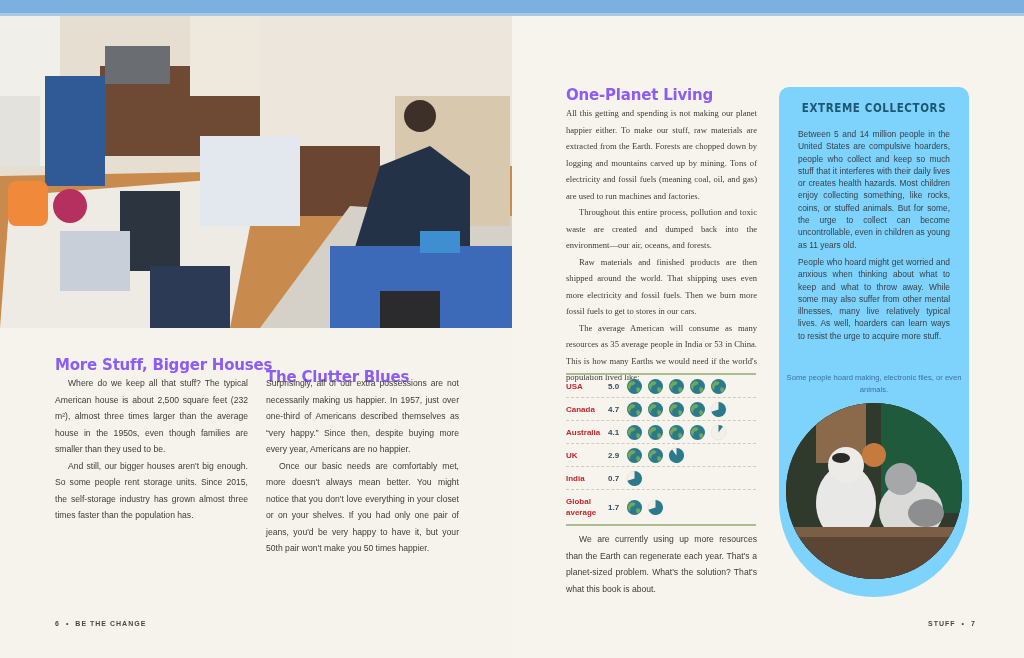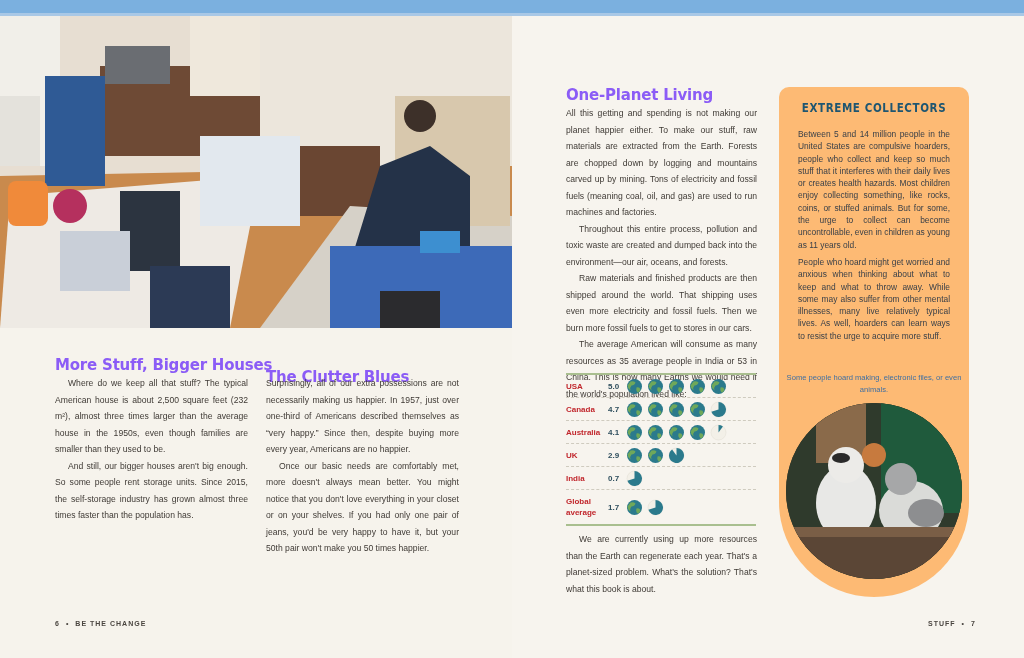--- a/index.html
+++ b/index.html
@@ -23,21 +23,21 @@
   .earth-table{position:absolute;left:566px;top:373px;width:190px;}
   .rule-solid{height:2px;background:#a9bf8f;}
   .erow{display:flex;align-items:center;height:22px;border-bottom:1px dashed #cfcbbf;}
   .erow.tall{height:34px;border-bottom:none;}
   .ename{width:42px;font-size:8px;font-weight:bold;color:#c1272d;line-height:11px;}
   .eval{width:18px;font-size:8px;font-weight:bold;color:#2f4f5e;}
   .earths{display:flex;gap:4px;align-items:center;}
   .earths svg{display:block;}
 
   
-  .sidebar{position:absolute;left:779px;top:87px;width:190px;height:510px;background:#fdba74;border-radius:10px 10px 95px 95px;}
+  .sidebar{position:absolute;left:779px;top:87px;width:190px;height:510px;background:#7dd3fc;border-radius:10px 10px 95px 95px;}
   .sidebar-title{position:absolute;left:0;top:14px;width:190px;text-align:center;font-family:"DejaVu Sans Condensed","DejaVu Sans",sans-serif;font-weight:bold;font-size:11.5px;color:#1e5671;letter-spacing:0.6px;}
   .sb-text{position:absolute;left:19px;width:152px;font-size:8.4px;line-height:12.3px;color:#3a4048;text-align:justify;}
   .sb-text p{margin:0;}
   .caption{position:absolute;left:0;top:285px;width:190px;text-align:center;font-size:7.6px;line-height:12px;color:#3f6fa2;}
   .cat-photo{position:absolute;left:7px;top:316px;width:176px;height:176px;border-radius:50%;overflow:hidden;background:#2b2d22;}
 
   .footer{position:absolute;top:620px;font-size:7px;font-weight:bold;letter-spacing:1px;color:#4a4540;}
   .footer .bullet{margin:0 6px;color:#4a4540;}
 </style>
 </head>
@@ -87,21 +87,21 @@
 <div class="col" style="left:266px;top:375px;width:193px;">
   <p class="first">Surprisingly, all of our extra possessions are not necessarily making us happier. In 1957, just over one-third of Americans described themselves as “very happy.” Since then, despite buying more every year, Americans are no happier.</p>
   <p class="indent">Once our basic needs are comfortably met, more doesn't always mean better. You might notice that you don't love everything in your closet or on your shelves. If you had only one pair of jeans, you'd be very happy to have it, but your 50th pair won't make you 50 times happier.</p>
 </div>
 
 <div class="footer" style="left:55px;">
   <span>6</span><span class="bullet">•</span><span>BE THE CHANGE</span>
 </div>
 
 <h2 class="heading" style="left:566px;top:86px;">One-Planet Living</h2>
-<div class="col" style="left:566px;top:105px;width:191px;">
+<div class="col" style="left:566px;top:105px;width:191px;font-family:Liberation Serif, serif;">
   <p class="first">All this getting and spending is not making our planet happier either. To make our stuff, raw materials are extracted from the Earth. Forests are chopped down by logging and mountains carved up by mining. Tons of electricity and fossil fuels (meaning coal, oil, and gas) are used to run machines and factories.</p>
   <p class="indent">Throughout this entire process, pollution and toxic waste are created and dumped back into the environment—our air, oceans, and forests.</p>
   <p class="indent">Raw materials and finished products are then shipped around the world. That shipping uses even more electricity and fossil fuels. Then we burn more fossil fuels to get to stores in our cars.</p>
   <p class="indent">The average American will consume as many resources as 35 average people in India or 53 in China. This is how many Earths we would need if the world's population lived like:</p>
 </div>
 
 <div class="earth-table">
   <div class="rule-solid"></div>
   <div id="earth-rows">
       <div class="erow">

